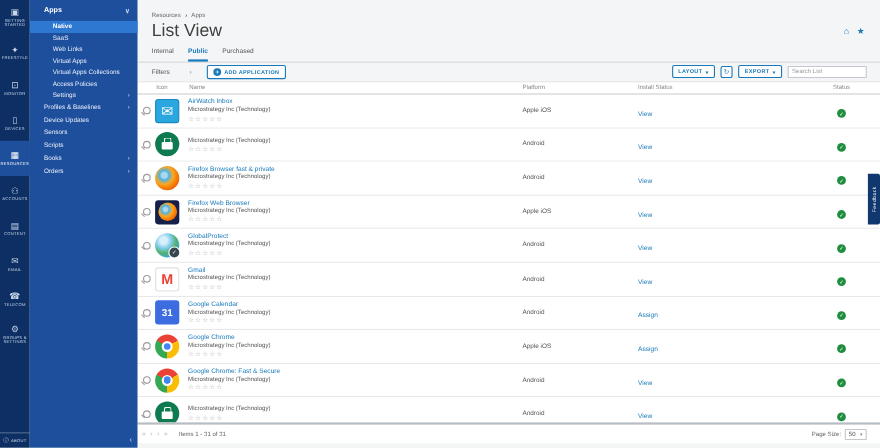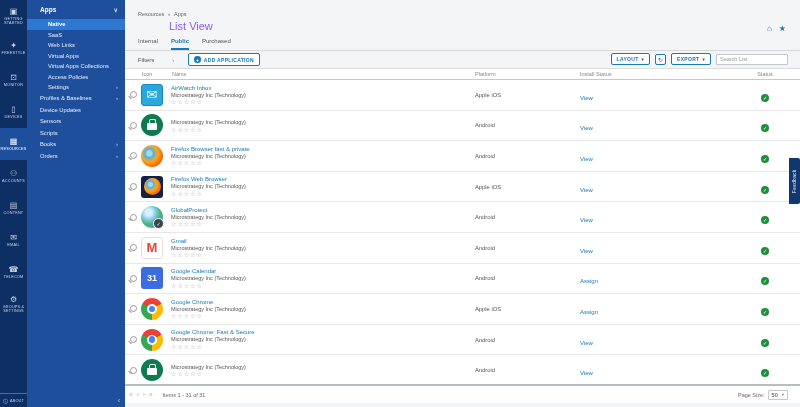--- a/index.html
+++ b/index.html
@@ -23,21 +23,21 @@
   .sb-item.top { padding-left:13px; height:11.5px; }
   .sb-item.selected { background:#2e78d2; color:#fff; font-weight:bold; }
   .sb-arrow { font-size:6px; color:#cfdcf2; }
   .sb-collapse { position:absolute; bottom:3px; right:5px; font-size:7px; color:#cfdcf2; cursor:pointer; }
 
   
   .main { position:absolute; left:125px; top:0; width:675px; height:407px; background:#f4f5f6; }
   .breadcrumb { padding:11px 0 0 13px; font-size:5.5px; color:#666; display:flex; gap:4px; align-items:center; }
   .crumb { cursor:pointer; }
   .crumb-sep { color:#555; font-weight:bold; font-size:5px; }
-  .page-title { padding:3px 0 0 13px; font-size:11px; color:#8b5cf6; font-weight:normal;margin-left:31px; }
+  .page-title { padding:3px 0 0 13px; font-size:16px; color:#404040; font-weight:normal; }
   .top-icons { position:absolute; top:24px; right:14px; display:flex; gap:7px; color:#1779ba; font-size:8px; }
   .top-icons span { cursor:pointer; }
 
   .tabs { display:flex; gap:13px; padding:6px 0 0 13px; border-bottom:1px solid #d8d8d8; }
   .tab { font-size:6px; color:#555; padding-bottom:4px; cursor:pointer; }
   .tab.active { color:#1779ba; font-weight:bold; border-bottom:2px solid #1779ba; }
 
   .toolbar { position:relative; height:17px; display:flex; align-items:center; padding-left:13px; }
   .filters { font-size:6px; color:#555; display:flex; align-items:center; gap:18px; cursor:pointer; }
   .filters .sb-arrow { color:#888; }

